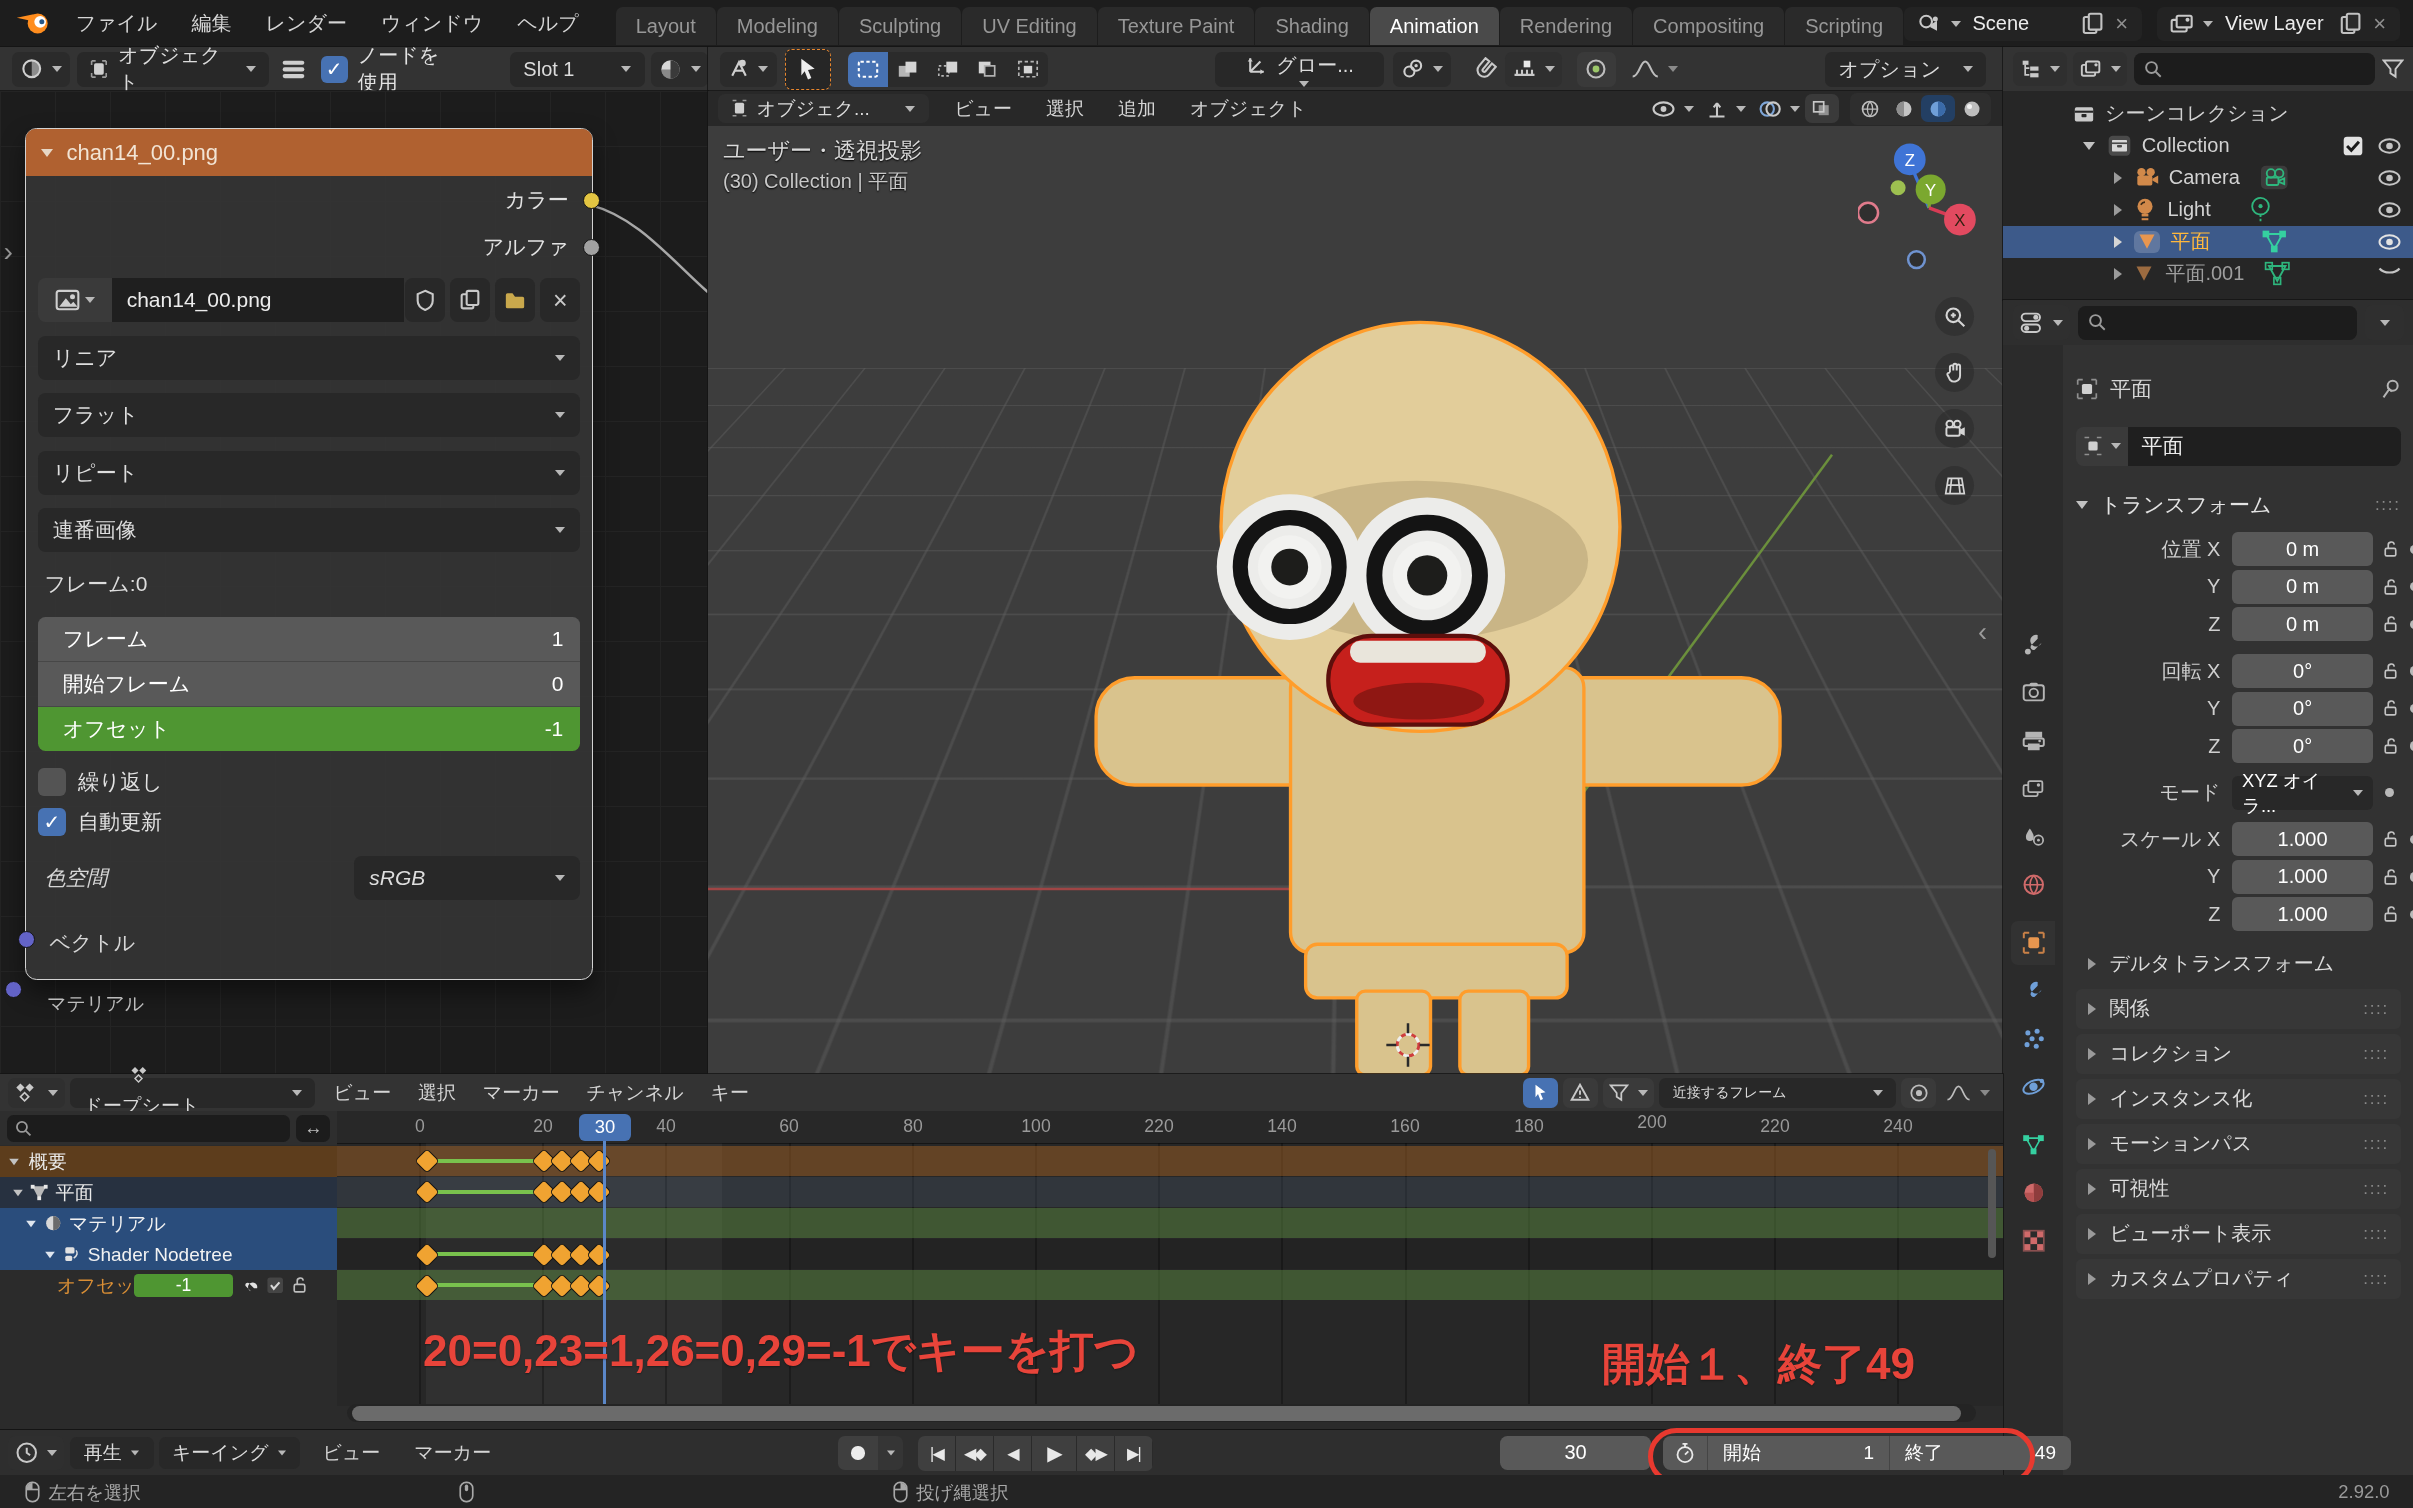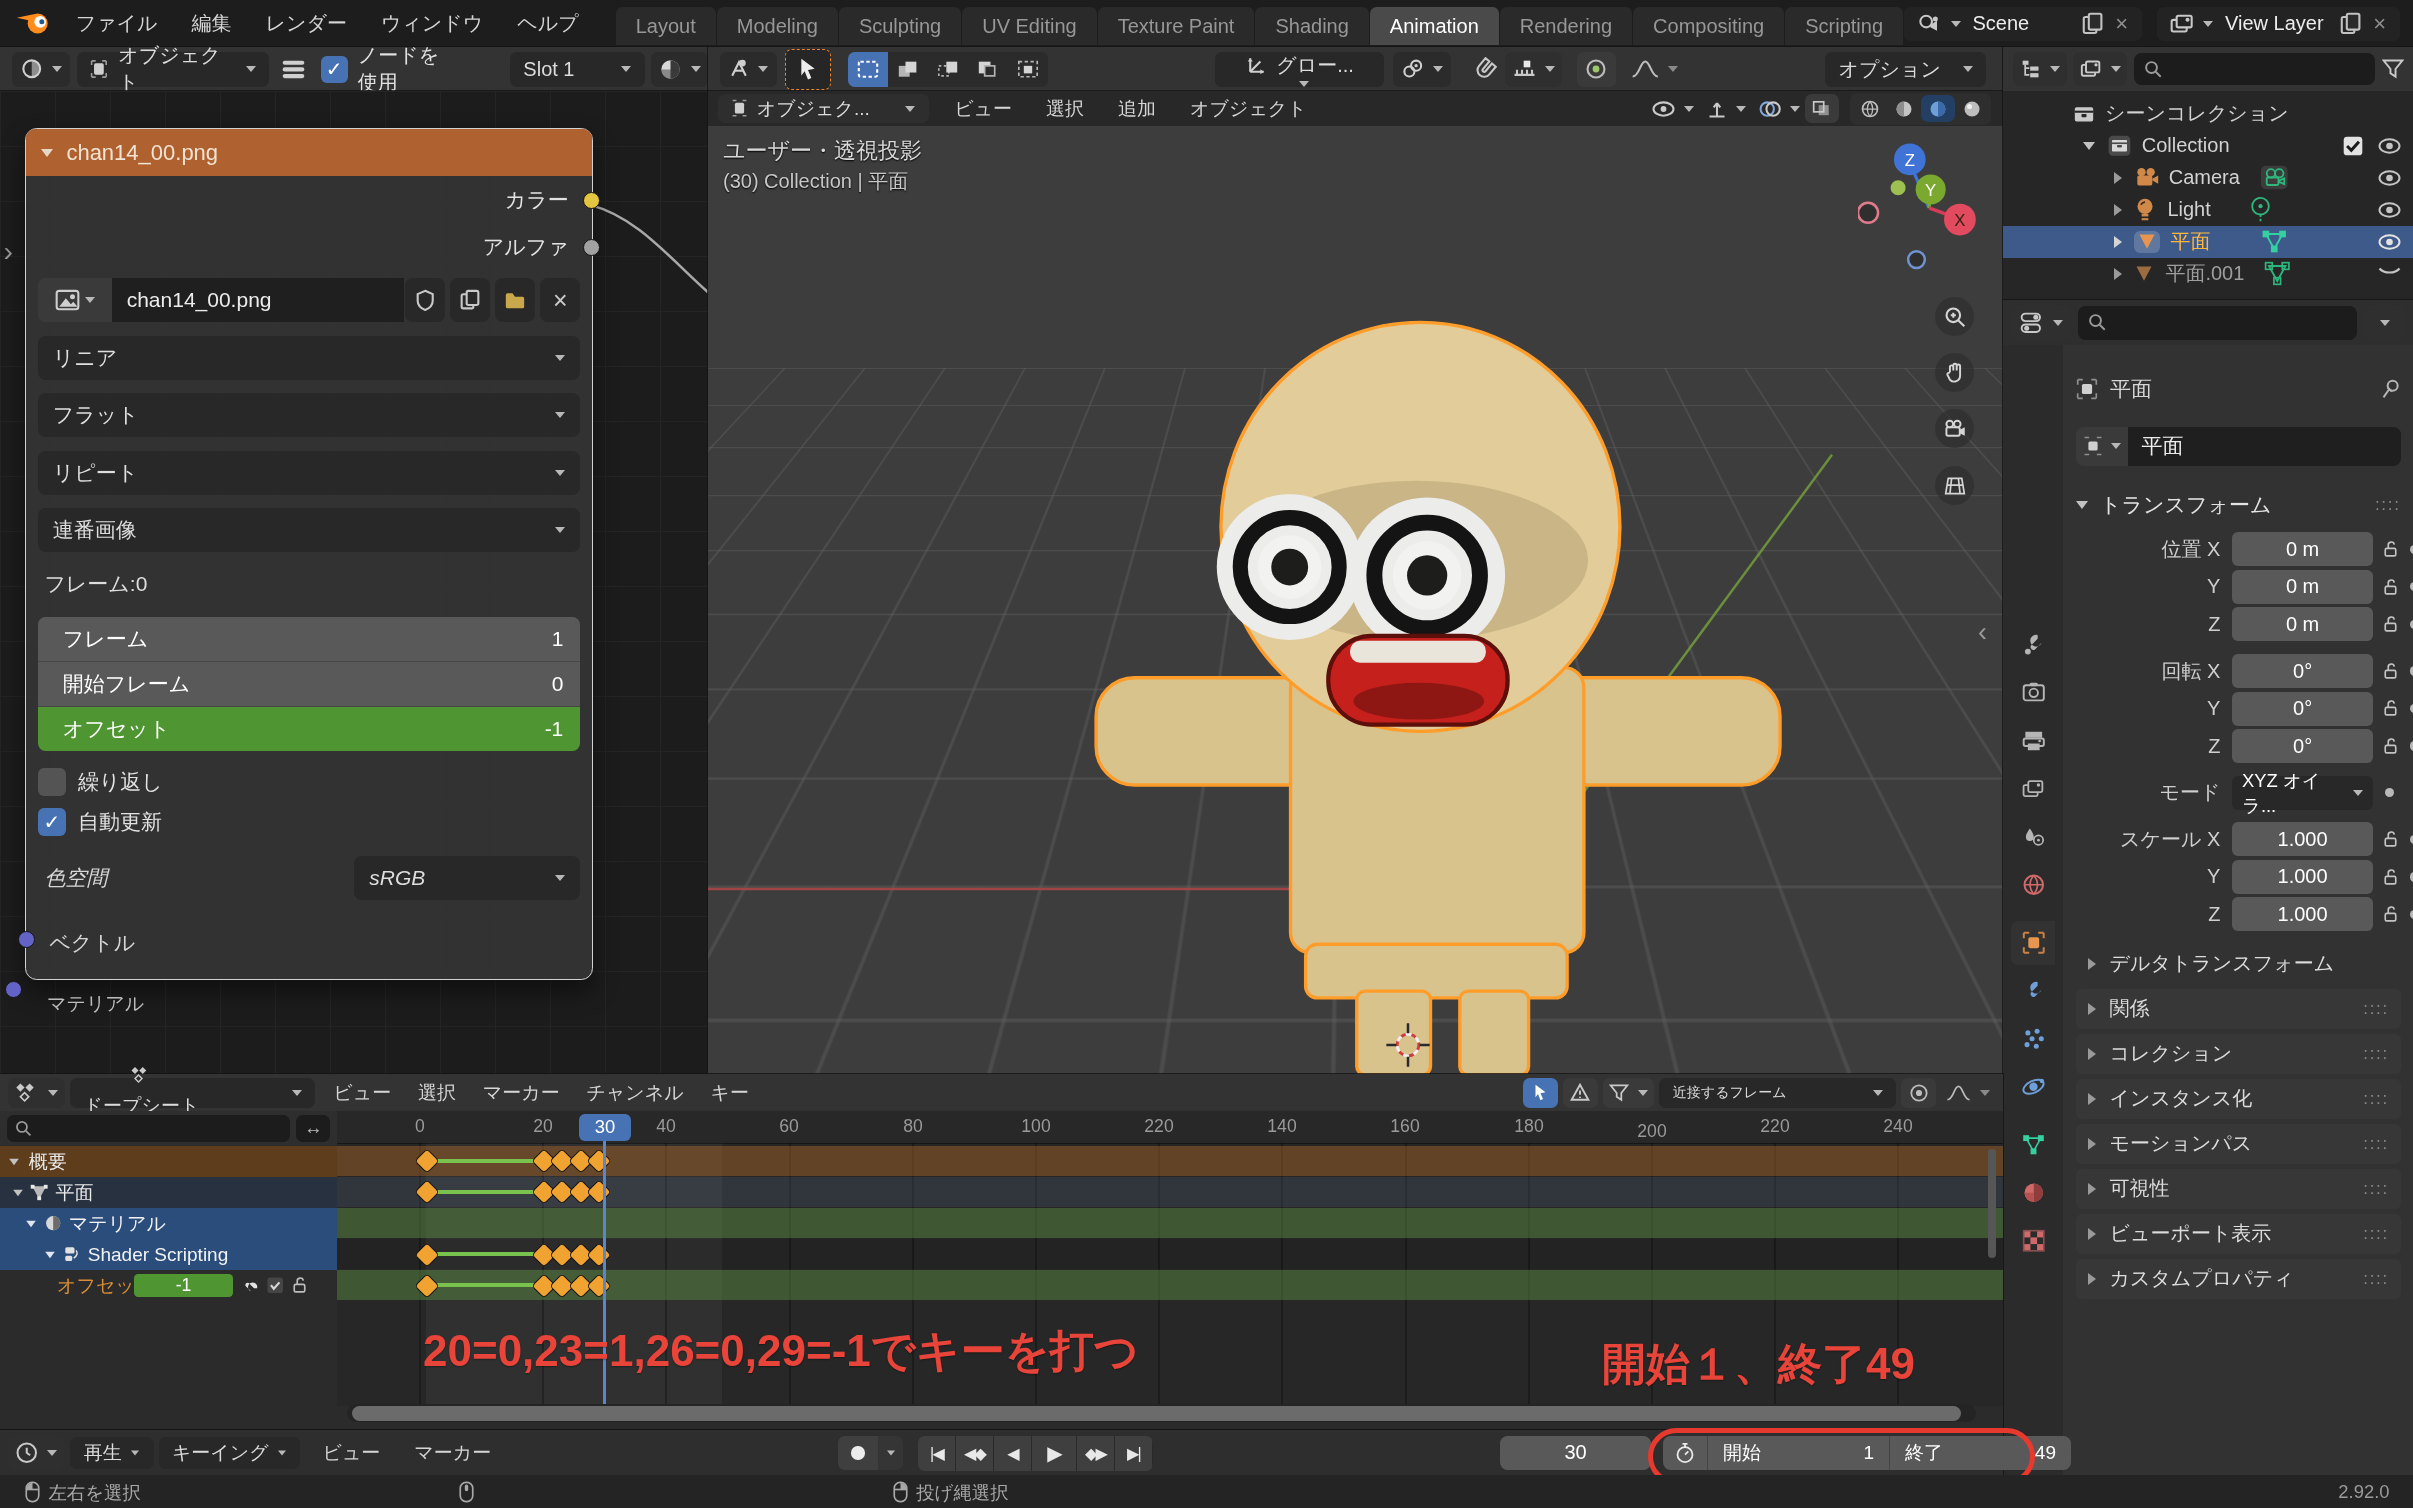--- a/index.html
+++ b/index.html
@@ -1074,21 +1074,21 @@
         <div class="rlabel" style="left: 1036px; top: 5px;">100</div>
         <div class="vline" style="left: 1158px; top: 32px; height: 263px;"></div>
         <div class="rlabel" style="left: 1159px; top: 5px;">220</div>
         <div class="vline" style="left: 1281px; top: 32px; height: 263px;"></div>
         <div class="rlabel" style="left: 1282px; top: 5px;">140</div>
         <div class="vline" style="left: 1405px; top: 32px; height: 263px;"></div>
         <div class="rlabel" style="left: 1405px; top: 5px;">160</div>
         <div class="vline" style="left: 1528px; top: 32px; height: 263px;"></div>
         <div class="rlabel" style="left: 1529px; top: 5px;">180</div>
         <div class="vline" style="left: 1651px; top: 32px; height: 263px;"></div>
-        <div class="rlabel" style="left: 1652px; top: 10px;">200</div>
+        <div class="rlabel" style="left: 1652px; top: 1px;">200</div>
         <div class="vline" style="left: 1774px; top: 32px; height: 263px;"></div>
         <div class="rlabel" style="left: 1775px; top: 5px;">220</div>
         <div class="vline" style="left: 1897px; top: 32px; height: 263px;"></div>
         <div class="rlabel" style="left: 1898px; top: 5px;">240</div>
         <div class="abs" style="left: 337px; top: 35px; width: 1666px; height: 30px; background: rgba(173, 103, 35, 0.45);"></div>
         <div class="keyline" style="left: 426px; top: 48px; width: 172px;"></div>
         <div class="key" style="left: 418px; top: 41px;"></div>
         <div class="key" style="left: 535px; top: 41px;"></div>
         <div class="key" style="left: 553px; top: 41px;"></div>
         <div class="key" style="left: 572px; top: 41px;"></div>
@@ -1142,21 +1142,21 @@
           </svg>
         <span style="color:#f2f2f2;">マテリアル</span>
       </div>
       <div class="ch-row" style="top:165px;background:#2a4d7c;padding-left:44px;box-sizing:border-box;">
         <span class="tri down" style="transform:scale(.8);margin-right:6.7px;border-top-color:#dfe6ef;"></span>
         <svg width="18.4" height="18.4" viewBox="0 0 24 24" style="margin-right:6.7px;">
             <rect x="3" y="3" width="12" height="8" rx="2" fill="#e2e2e2"></rect>
             <rect x="3" y="14" width="9" height="7" rx="2" fill="#e2e2e2"></rect>
             <path d="M17 7 q4 5 -3 10" stroke="#e2e2e2" stroke-width="2" fill="none"></path>
           </svg>
-        <span style="color:#f2f2f2;">Shader Scripting</span>
+        <span style="color:#f2f2f2;">Shader Nodetree</span>
       </div>
       <div class="ch-row" style="top:196px;background:#2b2b2b;padding-left:57px;box-sizing:border-box;">
         <span style="color:#d98e35;width:77px;overflow:hidden;white-space:nowrap;flex:none;">オフセット</span>
         <span style="width:99px;height:23.5px;background:#4f9632;border-radius:4.2px;color:#fff;display:flex;align-items:center;justify-content:center;font-size:17.6px;flex:none;">-1</span>
         <svg width="18.4" height="18.4" viewBox="0 0 24 24" style="margin-left:8.4px;">
             <path d="M16 3 a6 6 0 1 0 4 8 l-7 7 a3 3 0 0 1 -4 -4 l7 -7 z" fill="#e2e2e2" transform="rotate(90 12 12)"></path>
           </svg>
         <svg width="18.4" height="18.4" viewBox="0 0 26 26" style="margin-left:6.7px;">
             <rect x="2" y="2" width="22" height="22" rx="4" fill="#454545"></rect>
             <path d="M7 13 l4 5 8 -9" stroke="#d8d8d8" stroke-width="3" fill="none"></path>

